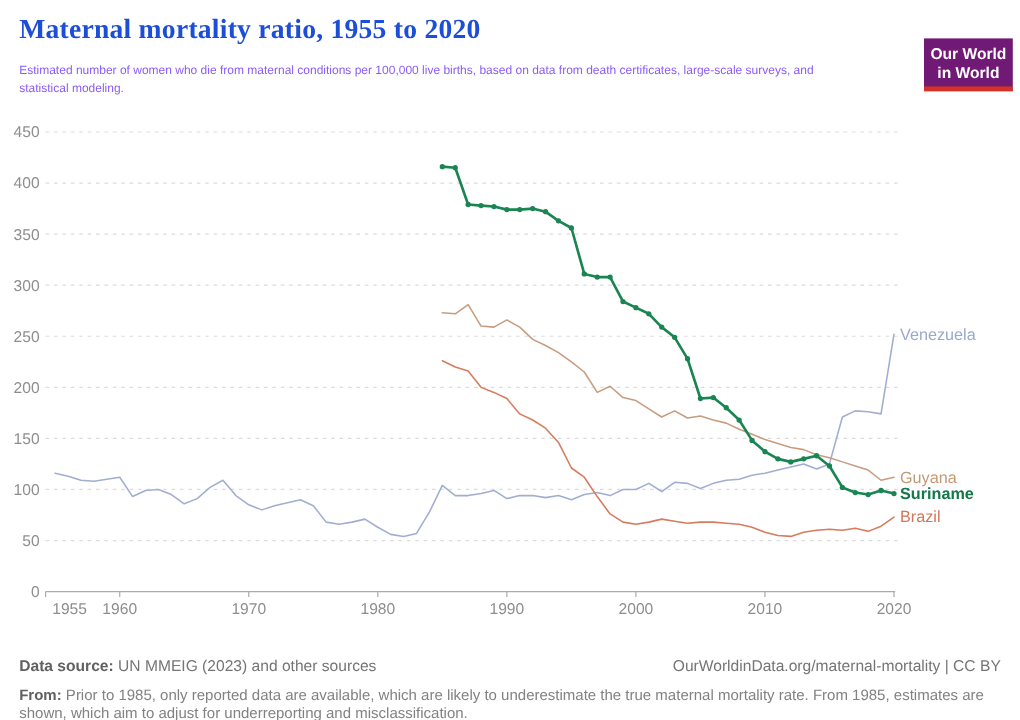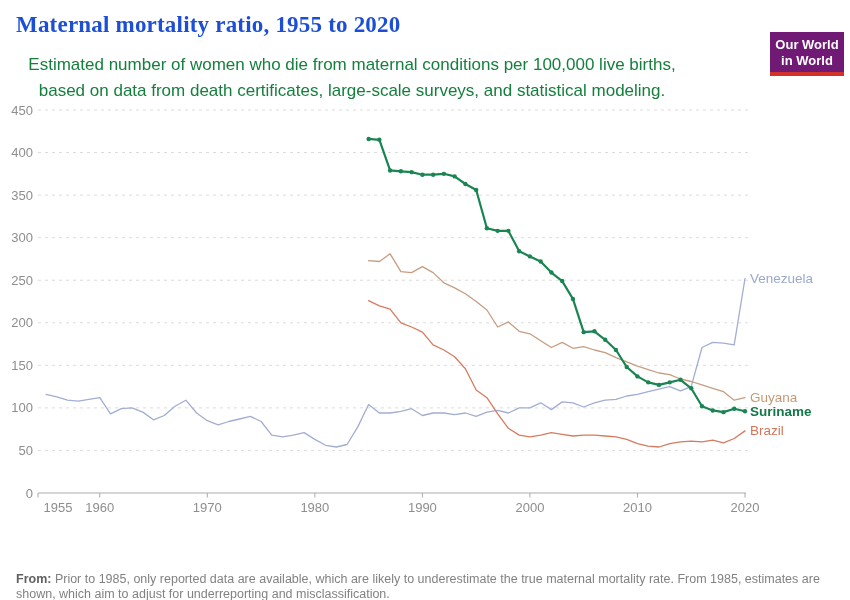--- a/index.html
+++ b/index.html
@@ -2,21 +2,21 @@
 <html><head>
 <meta charset="utf-8">
 <style>
   html,body{margin:0;padding:0;background:#fff;}
   .page{position:relative;width:850px;height:600px;background:#ffffff;overflow:hidden;
         font-family:"Liberation Sans",sans-serif;}
   .title{position:absolute;left:16px;top:12px;width:700px;
          font-family:"Liberation Serif","DejaVu Serif",serif;
          font-size:23px;font-weight:bold;color:#1d4ed8;letter-spacing:.2px;}
   .subtitle{position:absolute;left:16px;top:52px;width:672px;
-            font-size:17px;line-height:1.5;color:#15803d;text-align:center;}
+            font-size:10px;line-height:1.5;color:#8b5cf6;}
   .logo{position:absolute;left:770px;top:12px;width:74px;box-sizing:border-box;
         background:#701a75;color:#ffffff;text-align:center;
         font-size:13px;font-weight:bold;line-height:16px;
         padding:5px 4px 3px 4px;border-bottom:4px solid #d13328;margin-top:20px;}
   .chart-svg{position:absolute;left:0;top:0;width:850px;height:600px;}
   .tick{font-family:"Liberation Sans",sans-serif;font-size:13px;fill:#8e8e8e;}
   .serieslabel{font-family:"Liberation Sans",sans-serif;font-size:13.5px;}
   .serieslabel.bold{font-weight:bold;}
   .footer-row{position:absolute;left:16px;top:547px;width:818px;
               font-size:13px;color:#757575;}
@@ -129,18 +129,22 @@
         <circle cx="691.228" cy="388.31333333333333" r="2.2" fill="#1a8552"></circle>
         <circle cx="701.9818" cy="406.18666666666667" r="2.2" fill="#1a8552"></circle>
         <circle cx="712.7356" cy="410.4422222222222" r="2.2" fill="#1a8552"></circle>
         <circle cx="723.4894" cy="412.14444444444445" r="2.2" fill="#1a8552"></circle>
         <circle cx="734.2432" cy="408.74" r="2.2" fill="#1a8552"></circle>
         <circle cx="744.997" cy="411.2933333333333" r="2.2" fill="#1a8552"></circle>
         <text x="750" y="415.7933333333333" fill="#14784a" class="serieslabel bold">Suriname</text>
       </g>
     </svg>
 
+  <div class="footer-row">
+    <span><span class="src-label">Data source:</span><span> UN MMEIG (2023) and other sources</span></span>
+    <span class="footer-link">OurWorldinData.org/maternal-mortality | CC BY</span>
+  </div>
 
   <div class="note">
     <span class="note-label">From:</span><span> Prior to 1985, only reported data are available, which are likely to underestimate the true maternal mortality rate. From 1985, estimates are shown, which aim to adjust for underreporting and misclassification.</span>
   </div>
 
 </div>
 
 </body></html>

